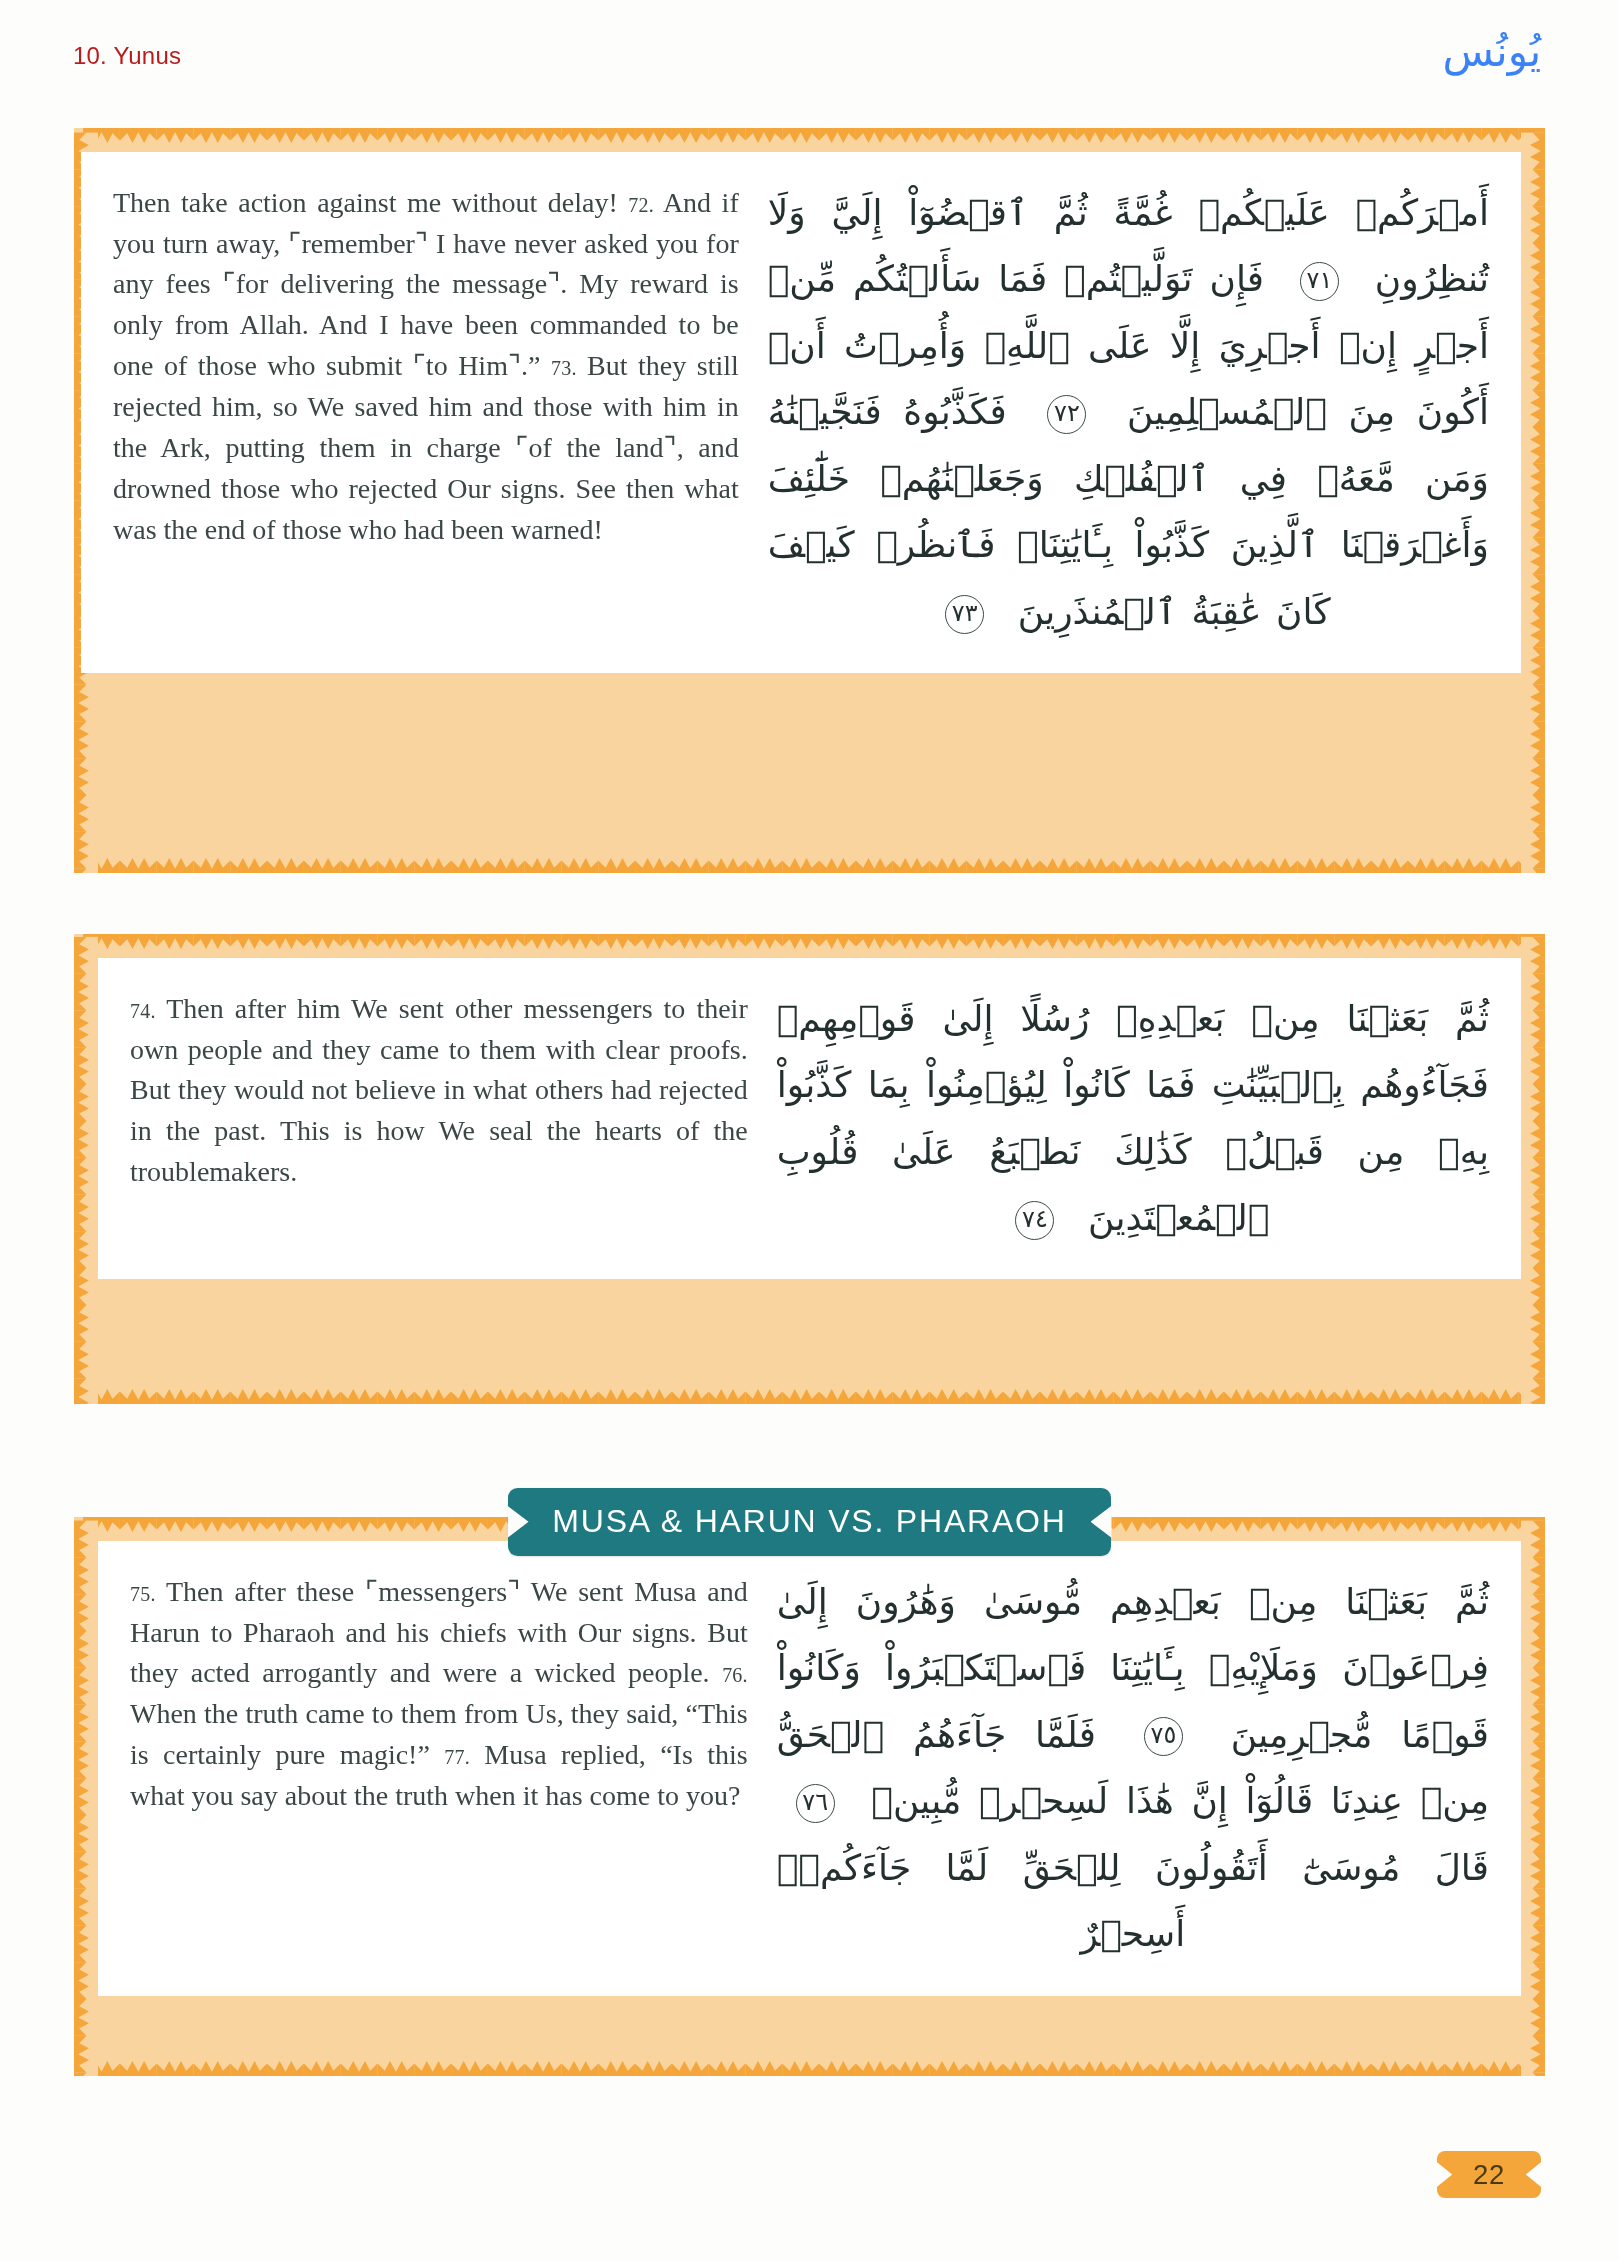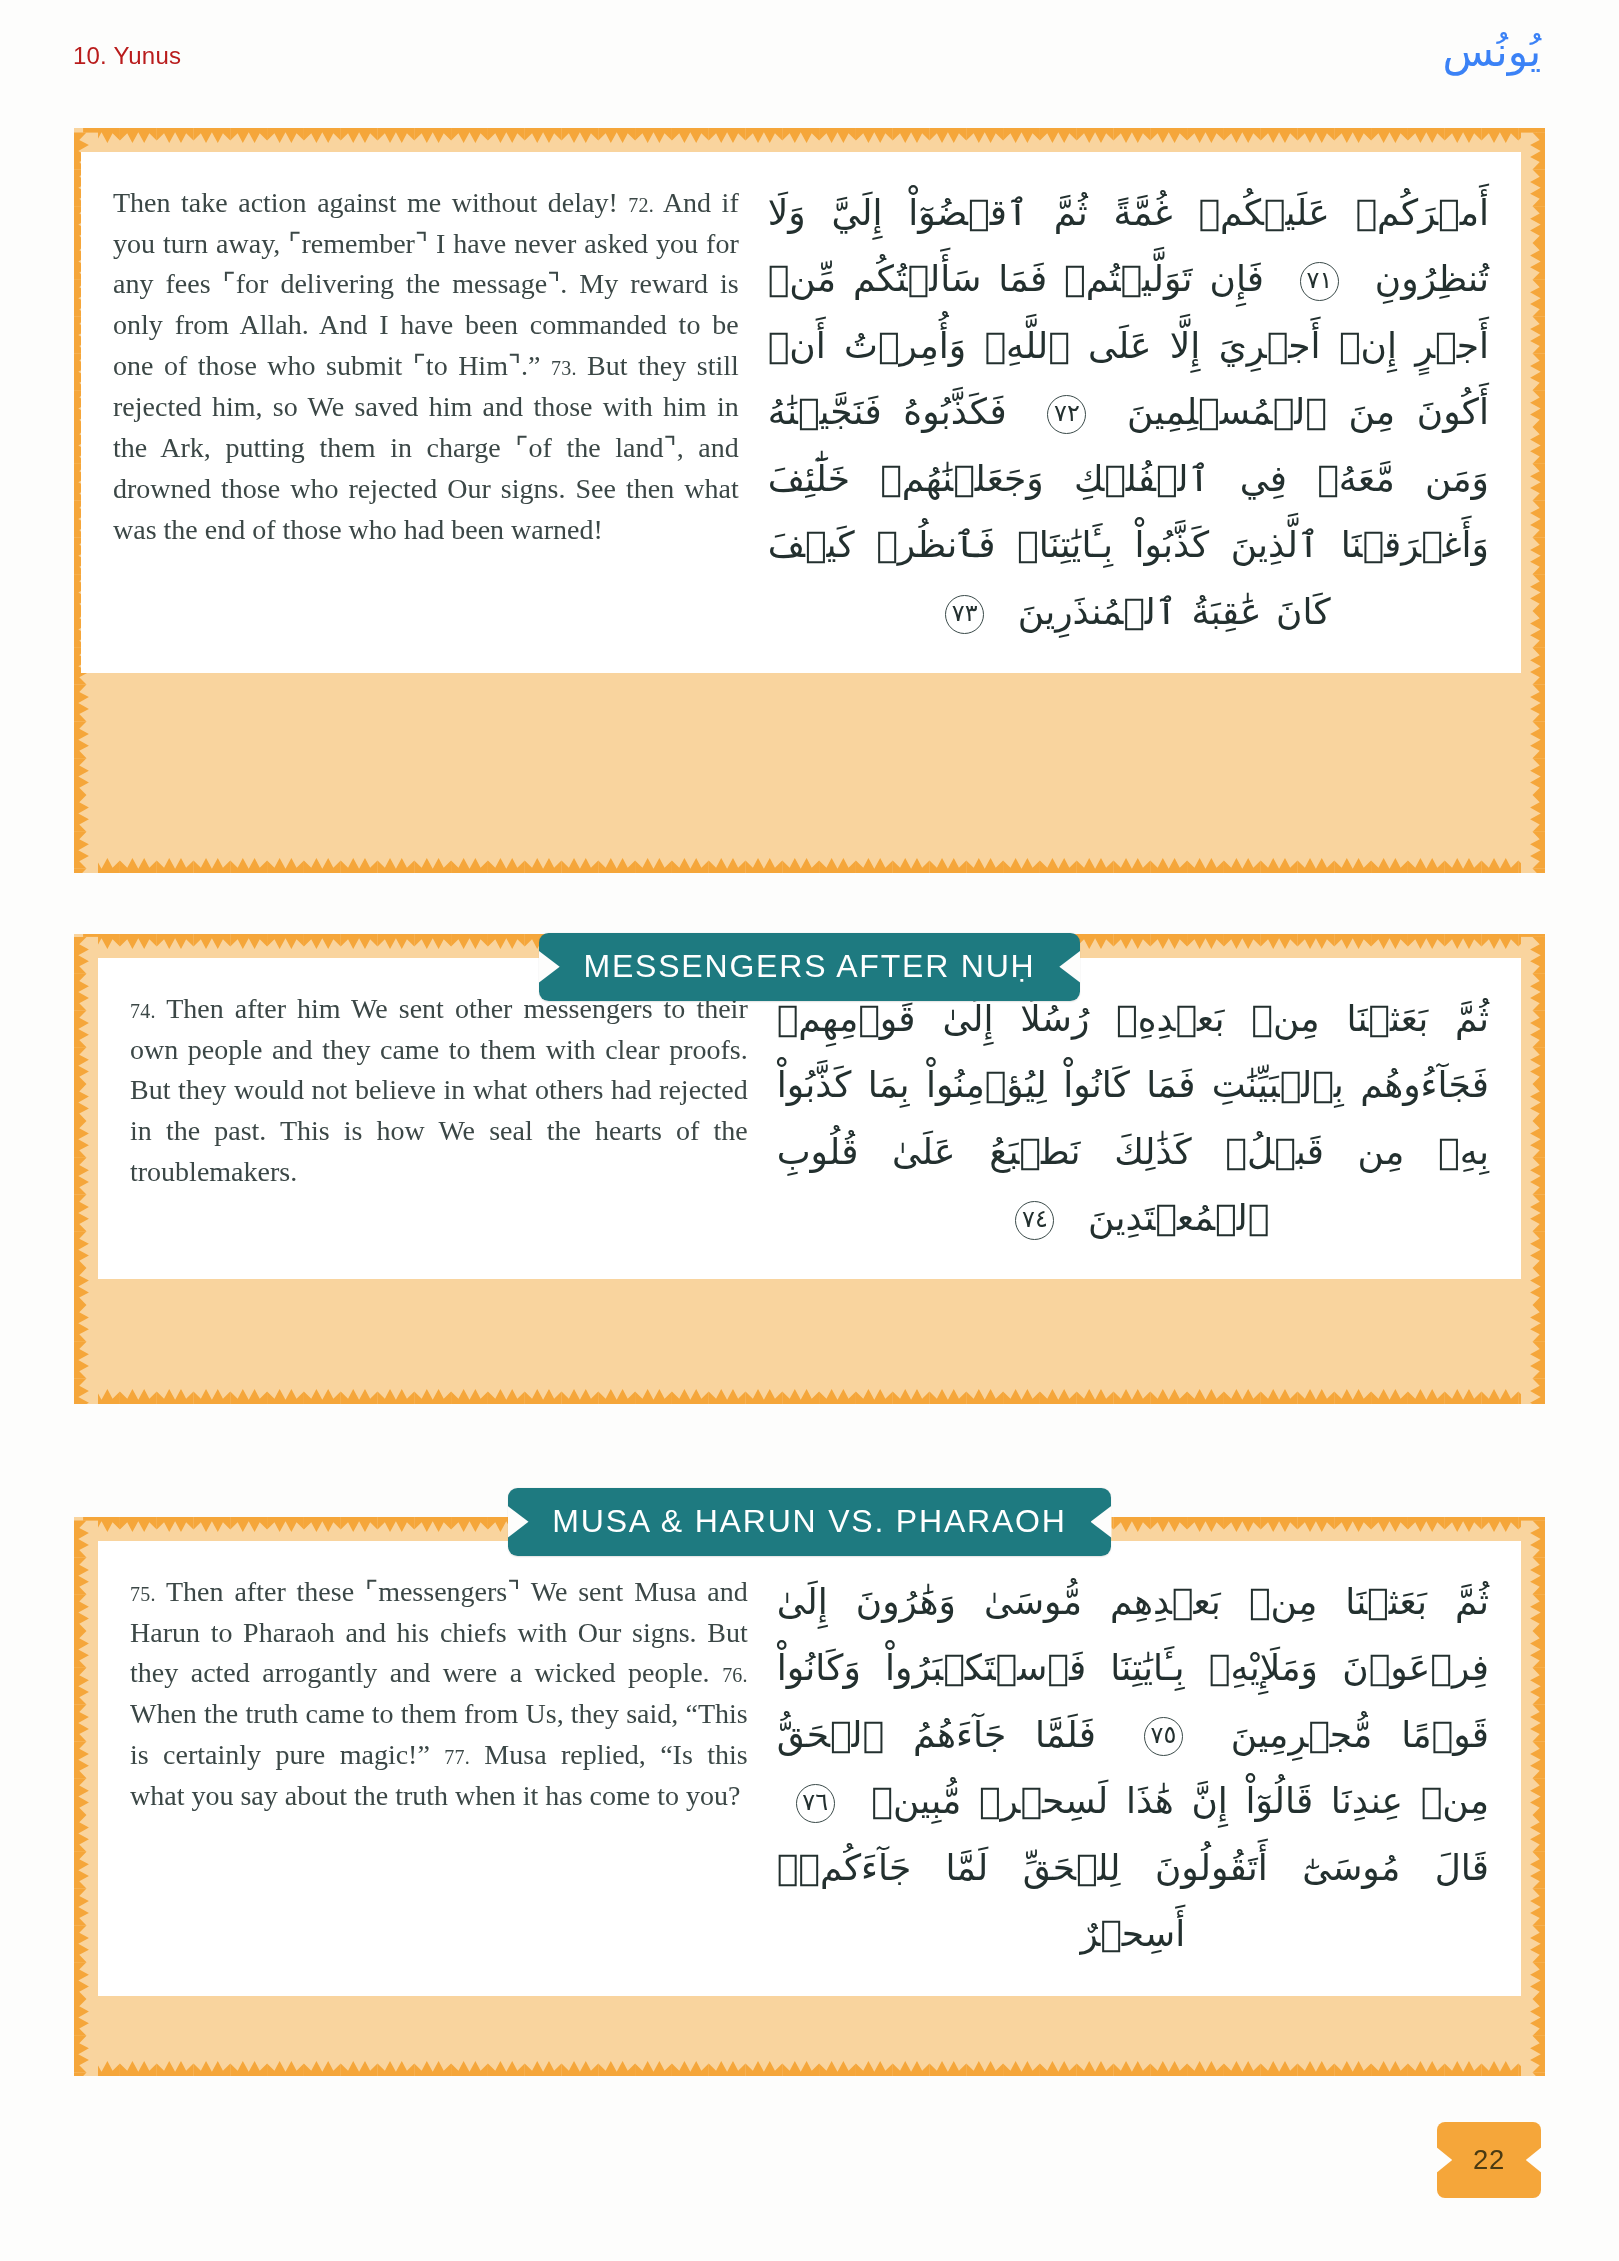--- a/index.html
+++ b/index.html
@@ -194,21 +194,21 @@
     right: -0.8px;
     clip-path: polygon(100% 0, 0 50%, 100% 100%);
   }
 
   
   .page-badge {
     position: absolute;
     right: 78px;
     bottom: 63px;
     width: 104px;
-    height: 76px;
+    height: 47px;
     background: #f5a63a;
     color: #4a3a12;
     font-family: "Liberation Sans", sans-serif;
     font-size: 27.5px;
     display: flex;
     align-items: center;
     justify-content: center;
     border-radius: 8px;
     letter-spacing: 0.8px;
   }
@@ -777,23 +777,20 @@
           <span>فَكَذَّبُوهُ</span>
           <span>فَنَجَّيۡنَٰهُ وَمَن مَّعَهُۥ فِي ٱلۡفُلۡكِ وَجَعَلۡنَٰهُمۡ</span>
           <span>خَلَٰٓئِفَ وَأَغۡرَقۡنَا ٱلَّذِينَ كَذَّبُواْ بِـَٔايَٰتِنَاۖ</span>
           <span>فَٱنظُرۡ كَيۡفَ كَانَ عَٰقِبَةُ ٱلۡمُنذَرِينَ</span>
           <span class="ayah-mark">٧٣</span>
         </div>
       </div>
     </div>
   </div>
 
-  <div class="banner-wrap" style="top:933px;">
-    <div class="banner">MESSENGERS AFTER NUḤ</div>
-  </div>
 
   <div class="block" id="b2" style="top:934px; height:470px;">
     <div class="crown-row top">
         <svg xmlns="http://www.w3.org/2000/svg" width="1527" height="24" viewBox="0 0 1886 30" style="display:block">
              <rect width="1886" height="30" fill="#f9d49e"></rect>
           <path d="M0 0 L46 0 L46 15.600000000000001
                    L36.800000000000004 6.6 L30.360000000000003 18.6
                    L23 5.3999999999999995 L15.64 18.6
                    L9.200000000000001 6.6 L0 15.600000000000001 Z" fill="#f5a63a"></path>
           <path d="M46 0 L92 0 L92 15.600000000000001

